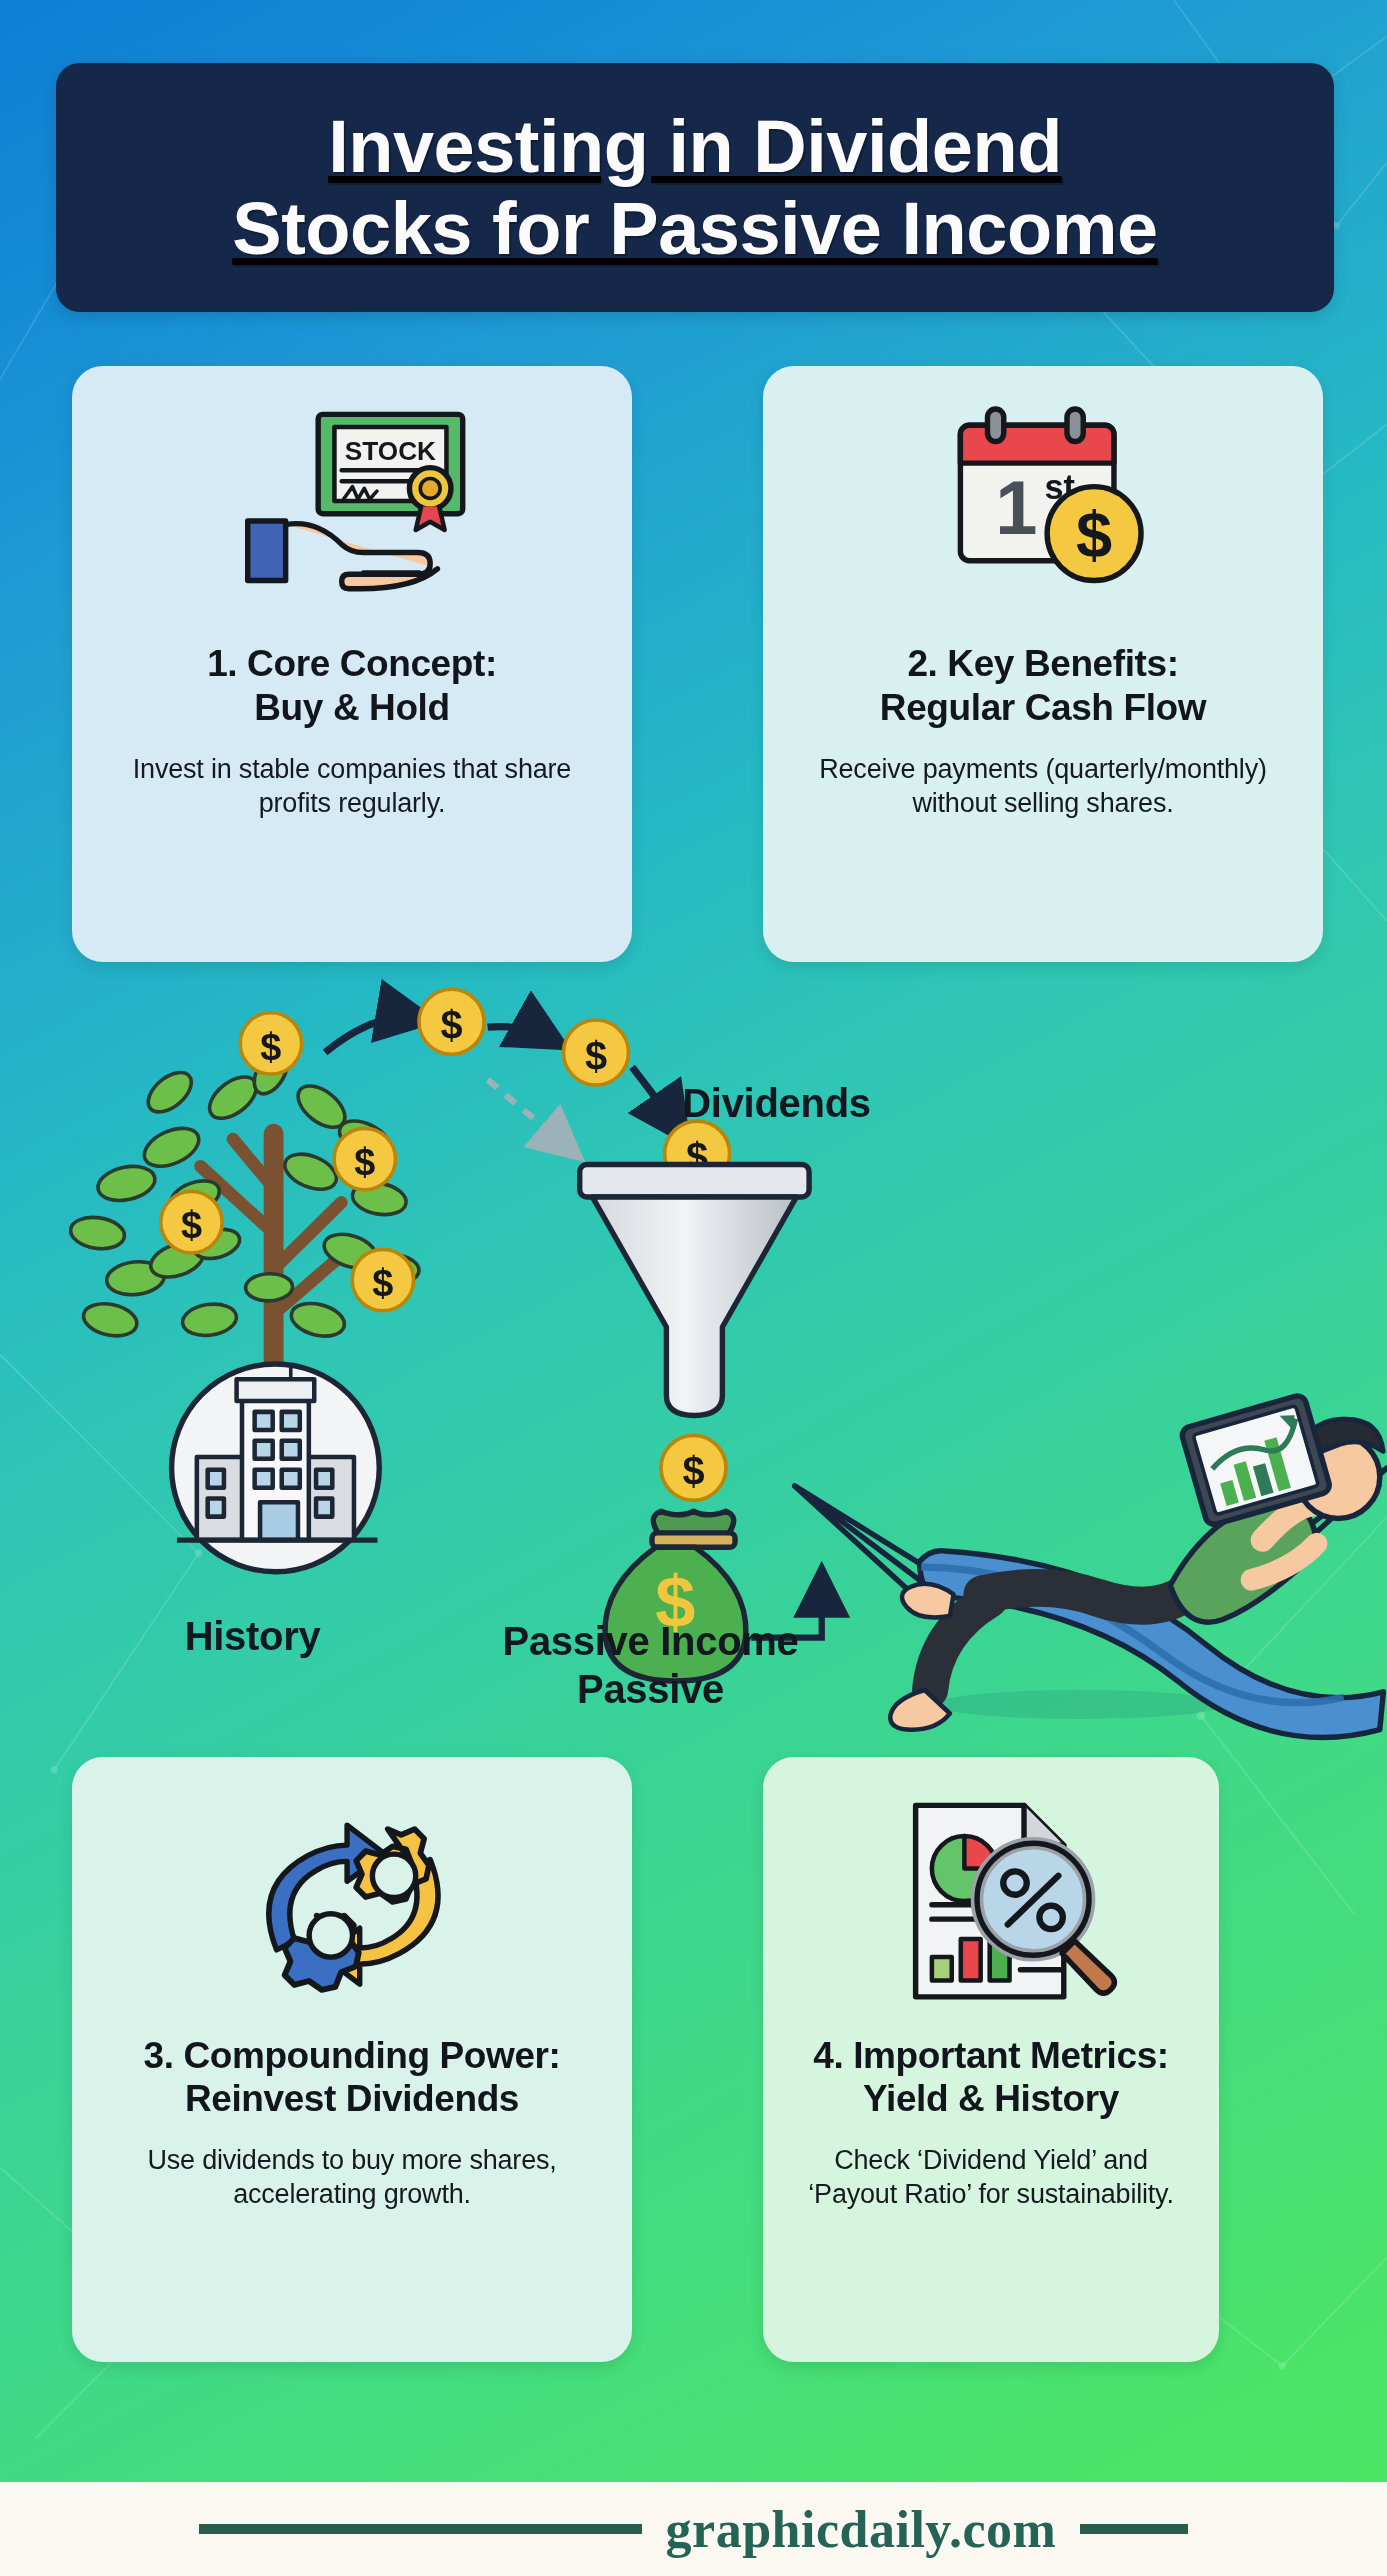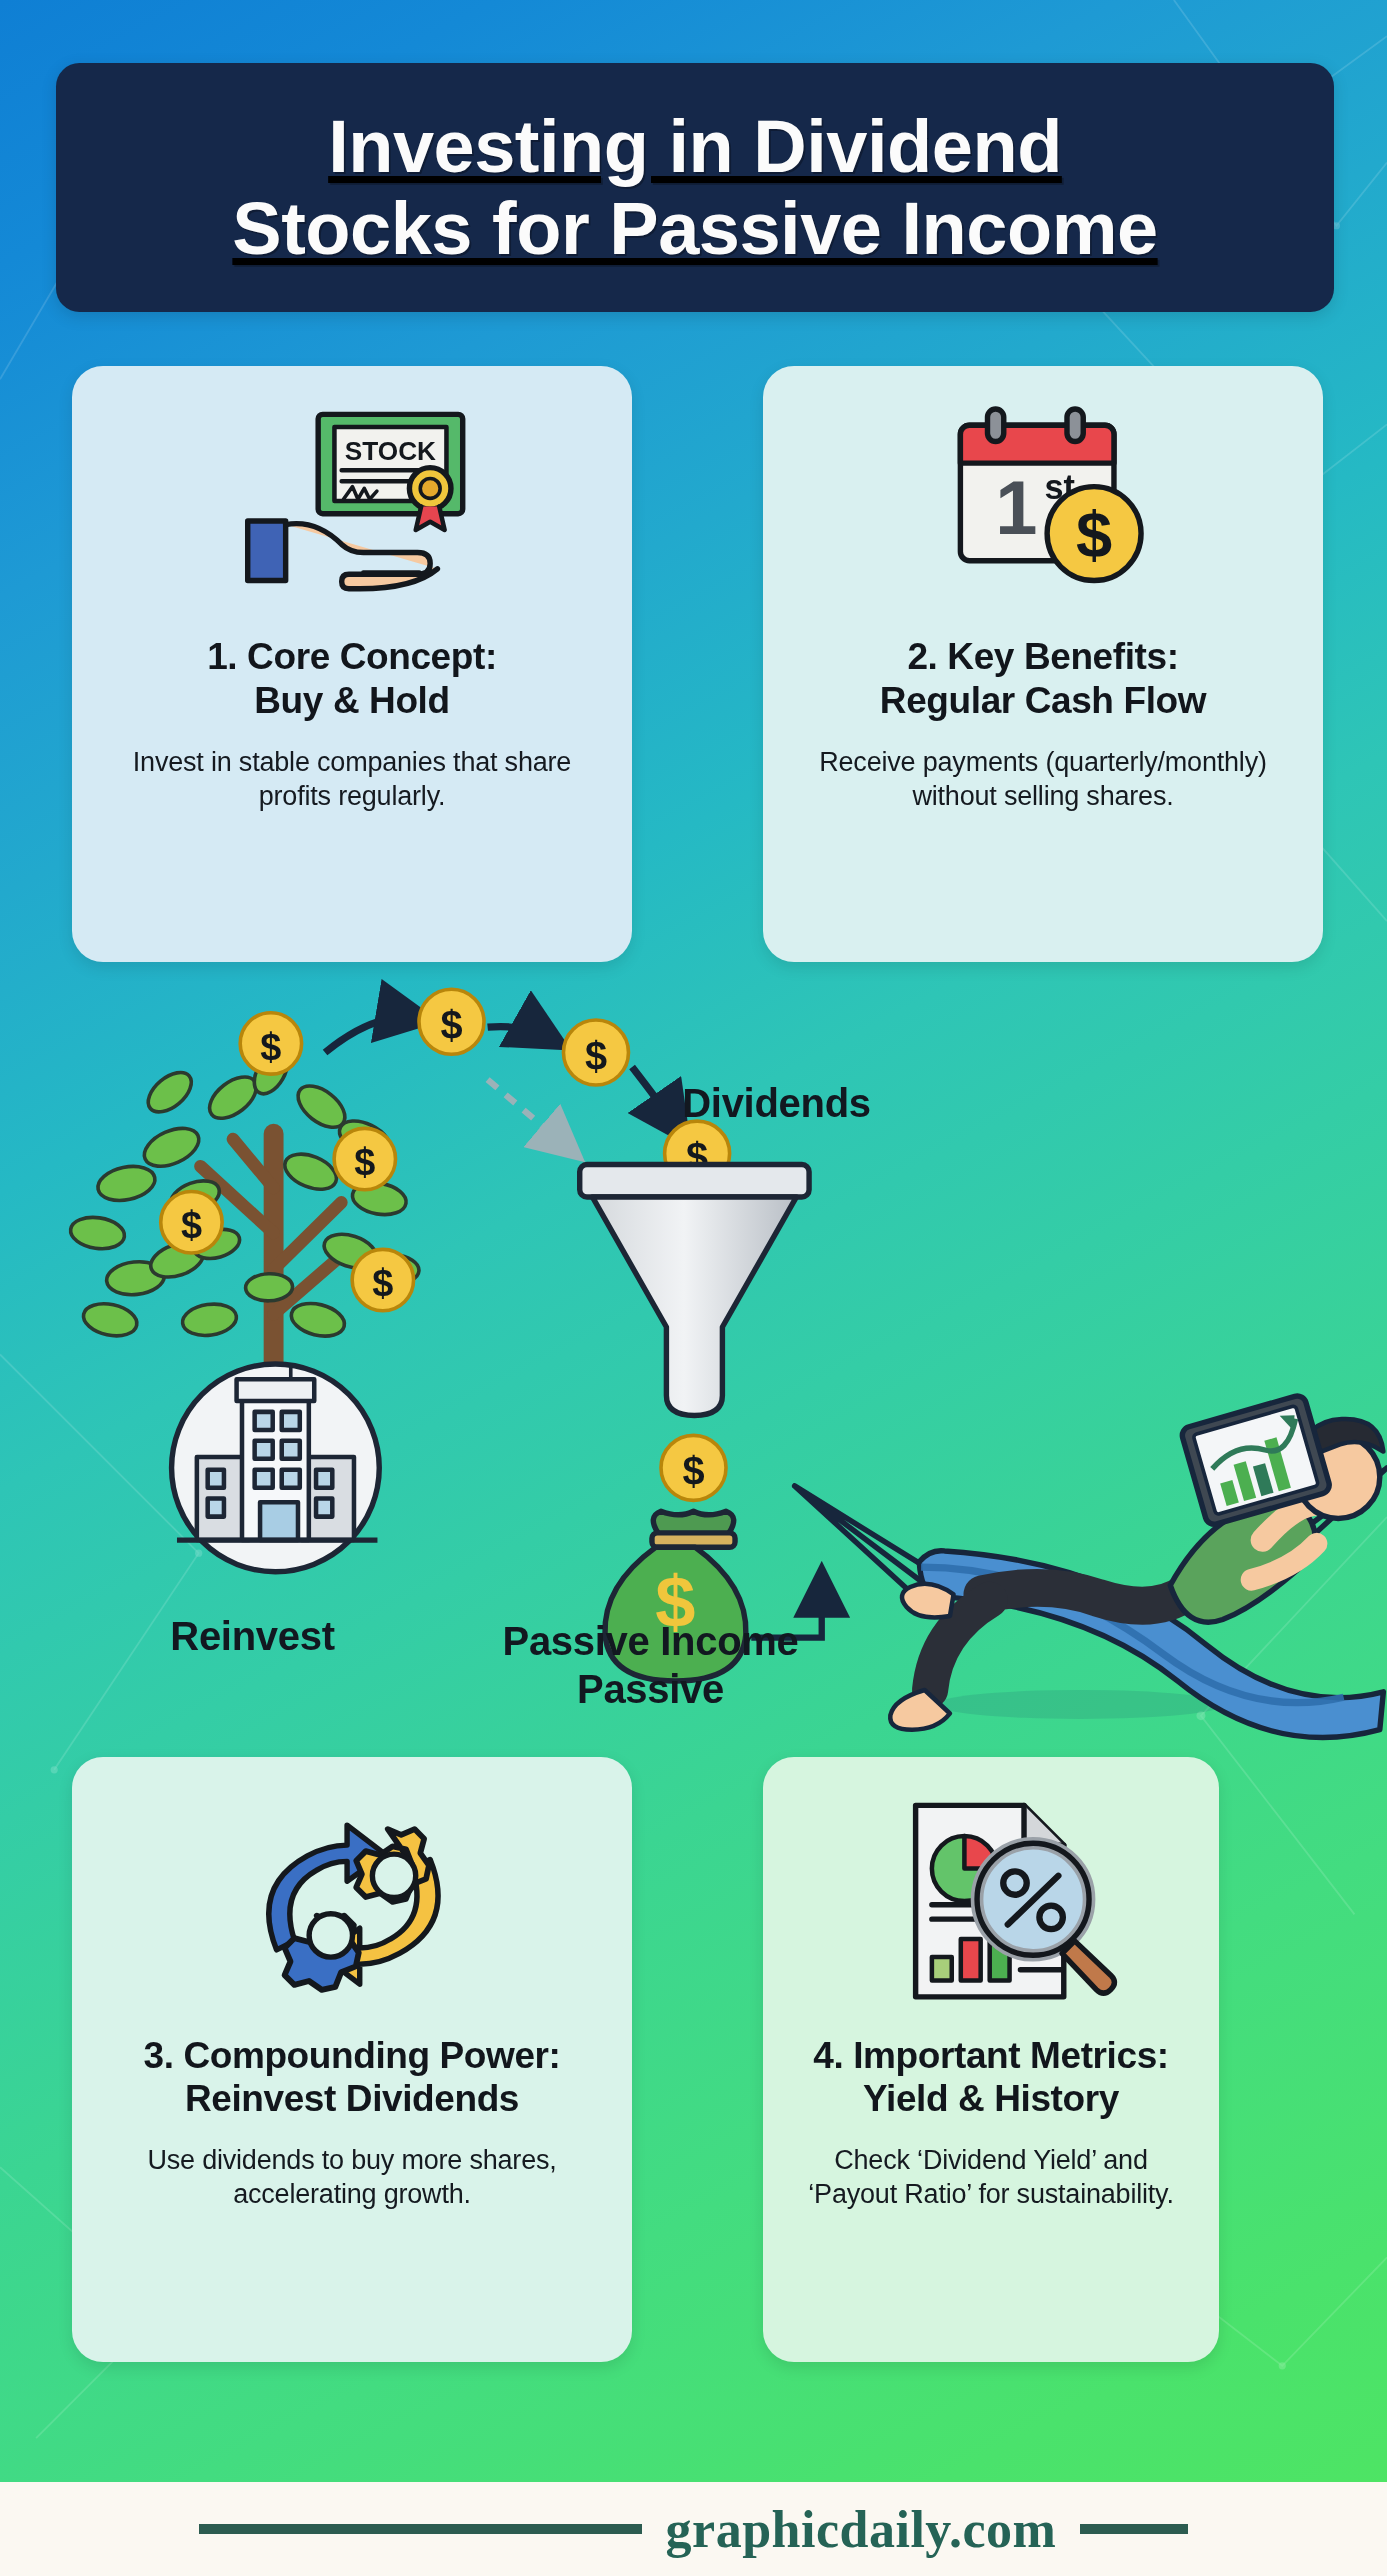--- a/index.html
+++ b/index.html
@@ -60,21 +60,21 @@
     box-shadow:0 5.4px 14.5px rgba(0,0,0,.10);
   }
   #card1{ left:72px;  top:366px;  width:560px; height:596px; background:#d5eaf4; }
   #card2{ left:763px; top:366px;  width:560px; height:596px; background:#d9f0f0; }
   #card3{ left:72px;  top:1757px; width:560px; height:605px; background:#d9f3ea; }
   #card4{ left:763px; top:1757px; width:456px; height:605px; background:#d6f5df; }
 
   .card-icon{ height:235px; display:flex; align-items:center; justify-content:center; }
   .card-title{
     font-size:37px; font-weight:700; color:#12161c;
-    text-align:center; line-height:1.18; margin-top:7px;
+    text-align:center; line-height:1.18; margin-top:14px;
     letter-spacing:-0.4px;
   }
   .card-body{
     font-size:27px; color:#151a20; text-align:center;
     line-height:1.25; margin-top:23.5px; letter-spacing:-0.2px;
   }
   #card3 .card-title, #card4 .card-title { margin-top:14.5px; }
 
   
   .middle{ position:absolute; left:0; top:962px; width:1387px; height:795px; }
@@ -343,21 +343,21 @@
           <rect x="1408" y="534" width="14" height="58" fill="#4caf50"></rect>
           <path d="M1344 548 q34 -22 62 -4 q22 14 42 -24" fill="none" stroke="#2f7a59" stroke-width="6"></path>
           <path d="M1432 512 l16 4 -6 16 z" fill="#2f7a59"></path>
         </g>
       </g>
     </g>
   </svg>
 </div>
 
 <div class="mid-label" id="label-dividends">Dividends</div>
-<div class="mid-label" id="label-company">Reinvest</div>
+<div class="mid-label" id="label-company">History</div>
 <div class="mid-label" id="label-passive">
   <span>Passive Income</span><br>
   <span>Passive</span>
 </div>
 
 <div class="card" id="card3">
   <div class="card-icon">
     <svg width="271" height="226" viewBox="0 0 300 250">
       <g stroke="#14181d" stroke-width="6" stroke-linejoin="round" stroke-linecap="round">
         <path d="M66 178 q-28 -70 34 -104 q22 -12 44 -12 l0 -22 l42 32 l-42 30 l0 -22 q-18 0 -34 10 q-42 24 -24 78 z" fill="#3a6fc4"></path>

